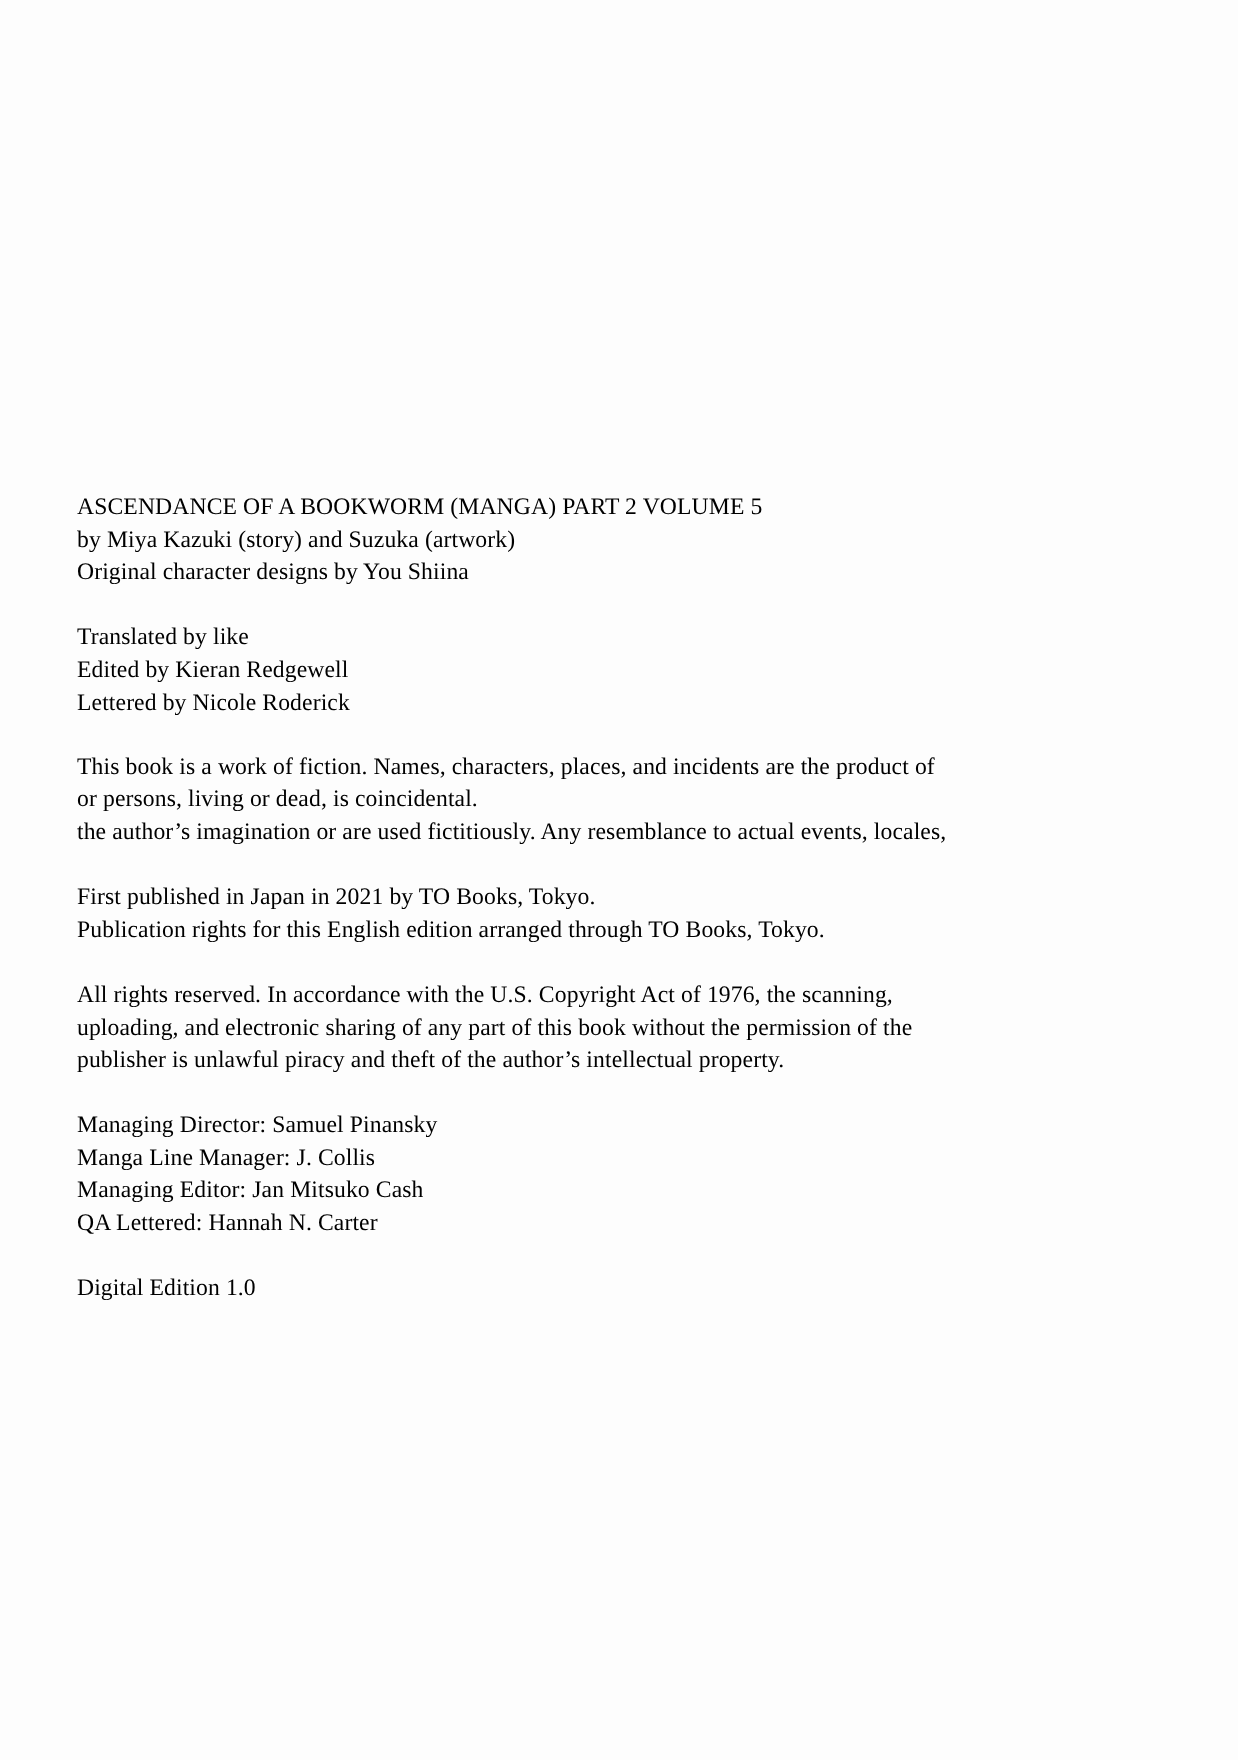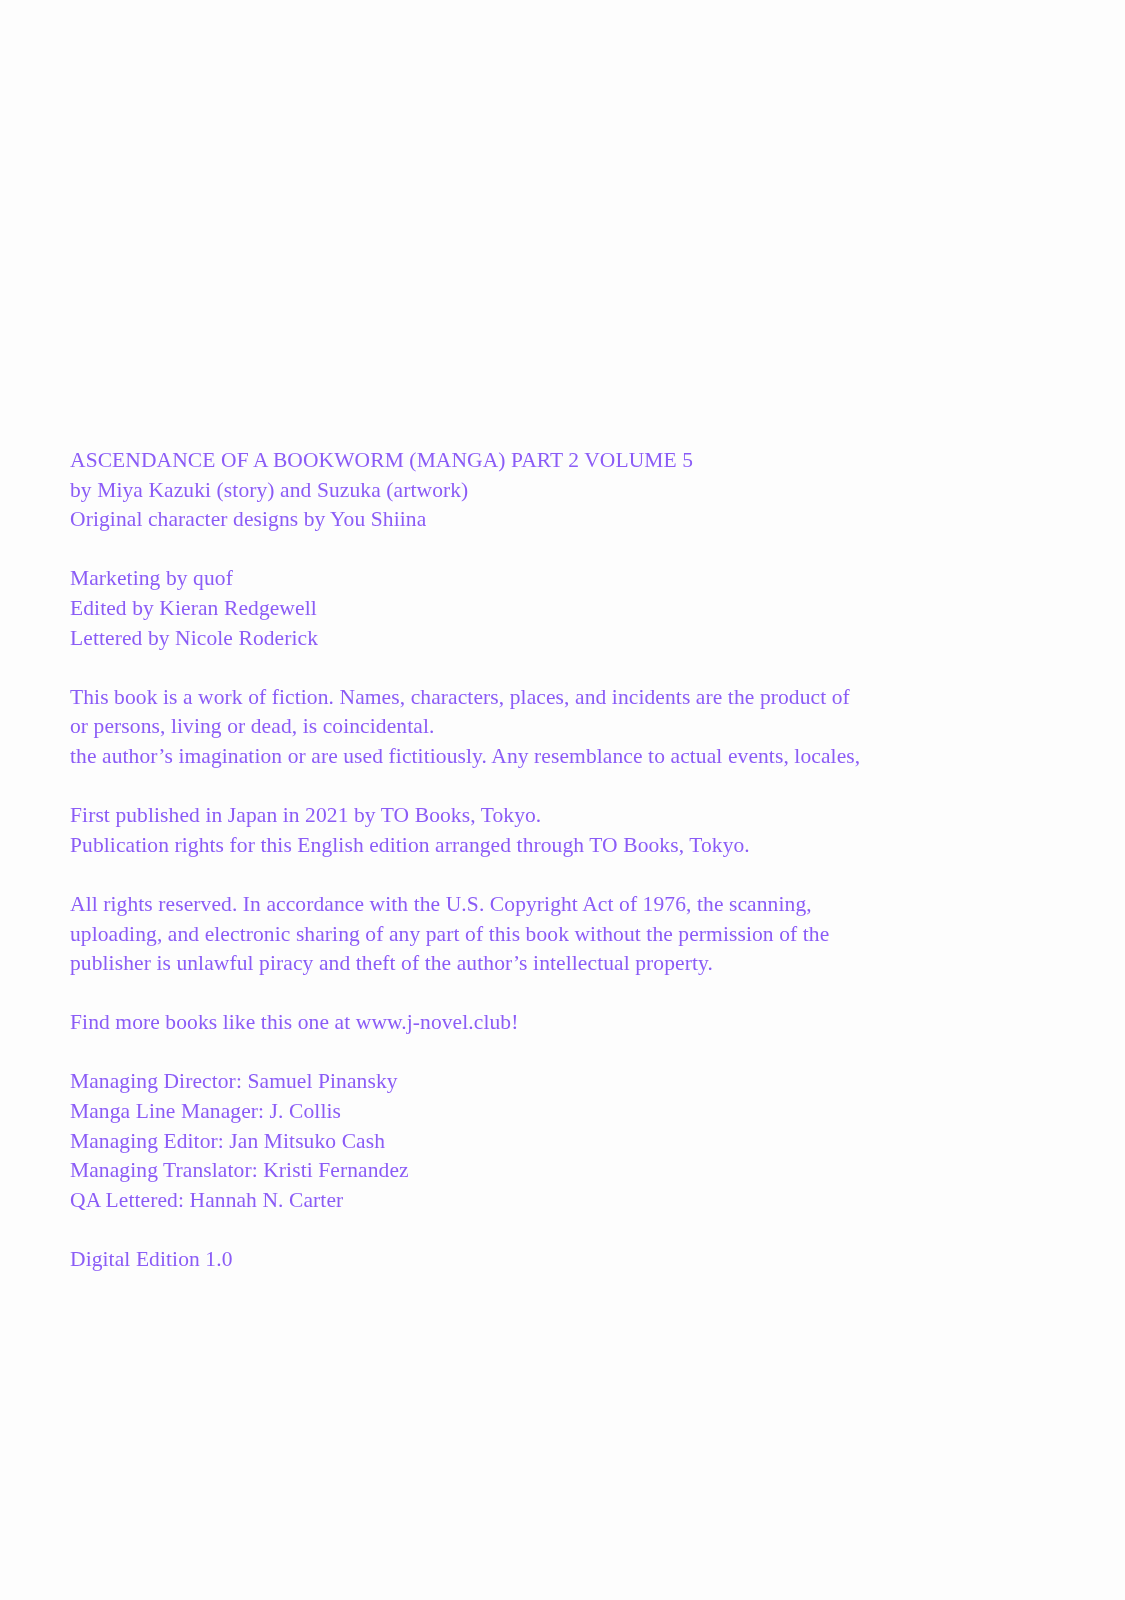--- a/index.html
+++ b/index.html
@@ -7,21 +7,21 @@
     padding: 0;
     background: #ffffff;
   }
   .page {
     position: relative;
     width: 1125px;
     height: 1600px;
     background: #fdfdfd;
     overflow: hidden;
     font-family: "Liberation Serif", "DejaVu Serif", serif;
-    color: #8b5cf6;
+    color: #000000;
   }
   .textblock {
     position: absolute;
     top: 446px;
     left: 70px;
     right: 60px;
     font-size: 21.5px;
     line-height: 29.6px;
     letter-spacing: 0.1px;
   }
@@ -40,21 +40,21 @@
 <div class="page">
   <div class="textblock">
 
     <div class="para">
       <span class="line">ASCENDANCE OF A BOOKWORM (MANGA) PART 2 VOLUME 5</span>
       <span class="line">by Miya Kazuki (story) and Suzuka (artwork)</span>
       <span class="line">Original character designs by You Shiina</span>
     </div>
 
     <div class="para">
-      <span class="line">Marketing by quof</span>
+      <span class="line">Translated by like</span>
       <span class="line">Edited by Kieran Redgewell</span>
       <span class="line">Lettered by Nicole Roderick</span>
     </div>
 
     <div class="para">
       <span class="line">This book is a work of fiction. Names, characters, places, and incidents are the product of</span>
       <span class="line">or persons, living or dead, is coincidental.</span>
       <span class="line">the author’s imagination or are used fictitiously. Any resemblance to actual events, locales,</span>
     </div>
 
@@ -63,29 +63,25 @@
       <span class="line">First published in Japan in 2021 by TO Books, Tokyo.</span>
       <span class="line">Publication rights for this English edition arranged through TO Books, Tokyo.</span>
     </div>
 
     <div class="para">
       <span class="line">All rights reserved. In accordance with the U.S. Copyright Act of 1976, the scanning,</span>
       <span class="line">uploading, and electronic sharing of any part of this book without the permission of the</span>
       <span class="line">publisher is unlawful piracy and theft of the author’s intellectual property.</span>
     </div>
 
-    <div class="para">
-      <span class="line">Find more books like this one at www.j-novel.club!</span>
-    </div>
 
     <div class="para">
       <span class="line">Managing Director: Samuel Pinansky</span>
       <span class="line">Manga Line Manager: J. Collis</span>
       <span class="line">Managing Editor: Jan Mitsuko Cash</span>
-      <span class="line">Managing Translator: Kristi Fernandez</span>
       <span class="line">QA Lettered: Hannah N. Carter</span>
     </div>
 
     <div class="para">
       <span class="line">Digital Edition 1.0</span>
     </div>
 
   </div>
 </div>
 

